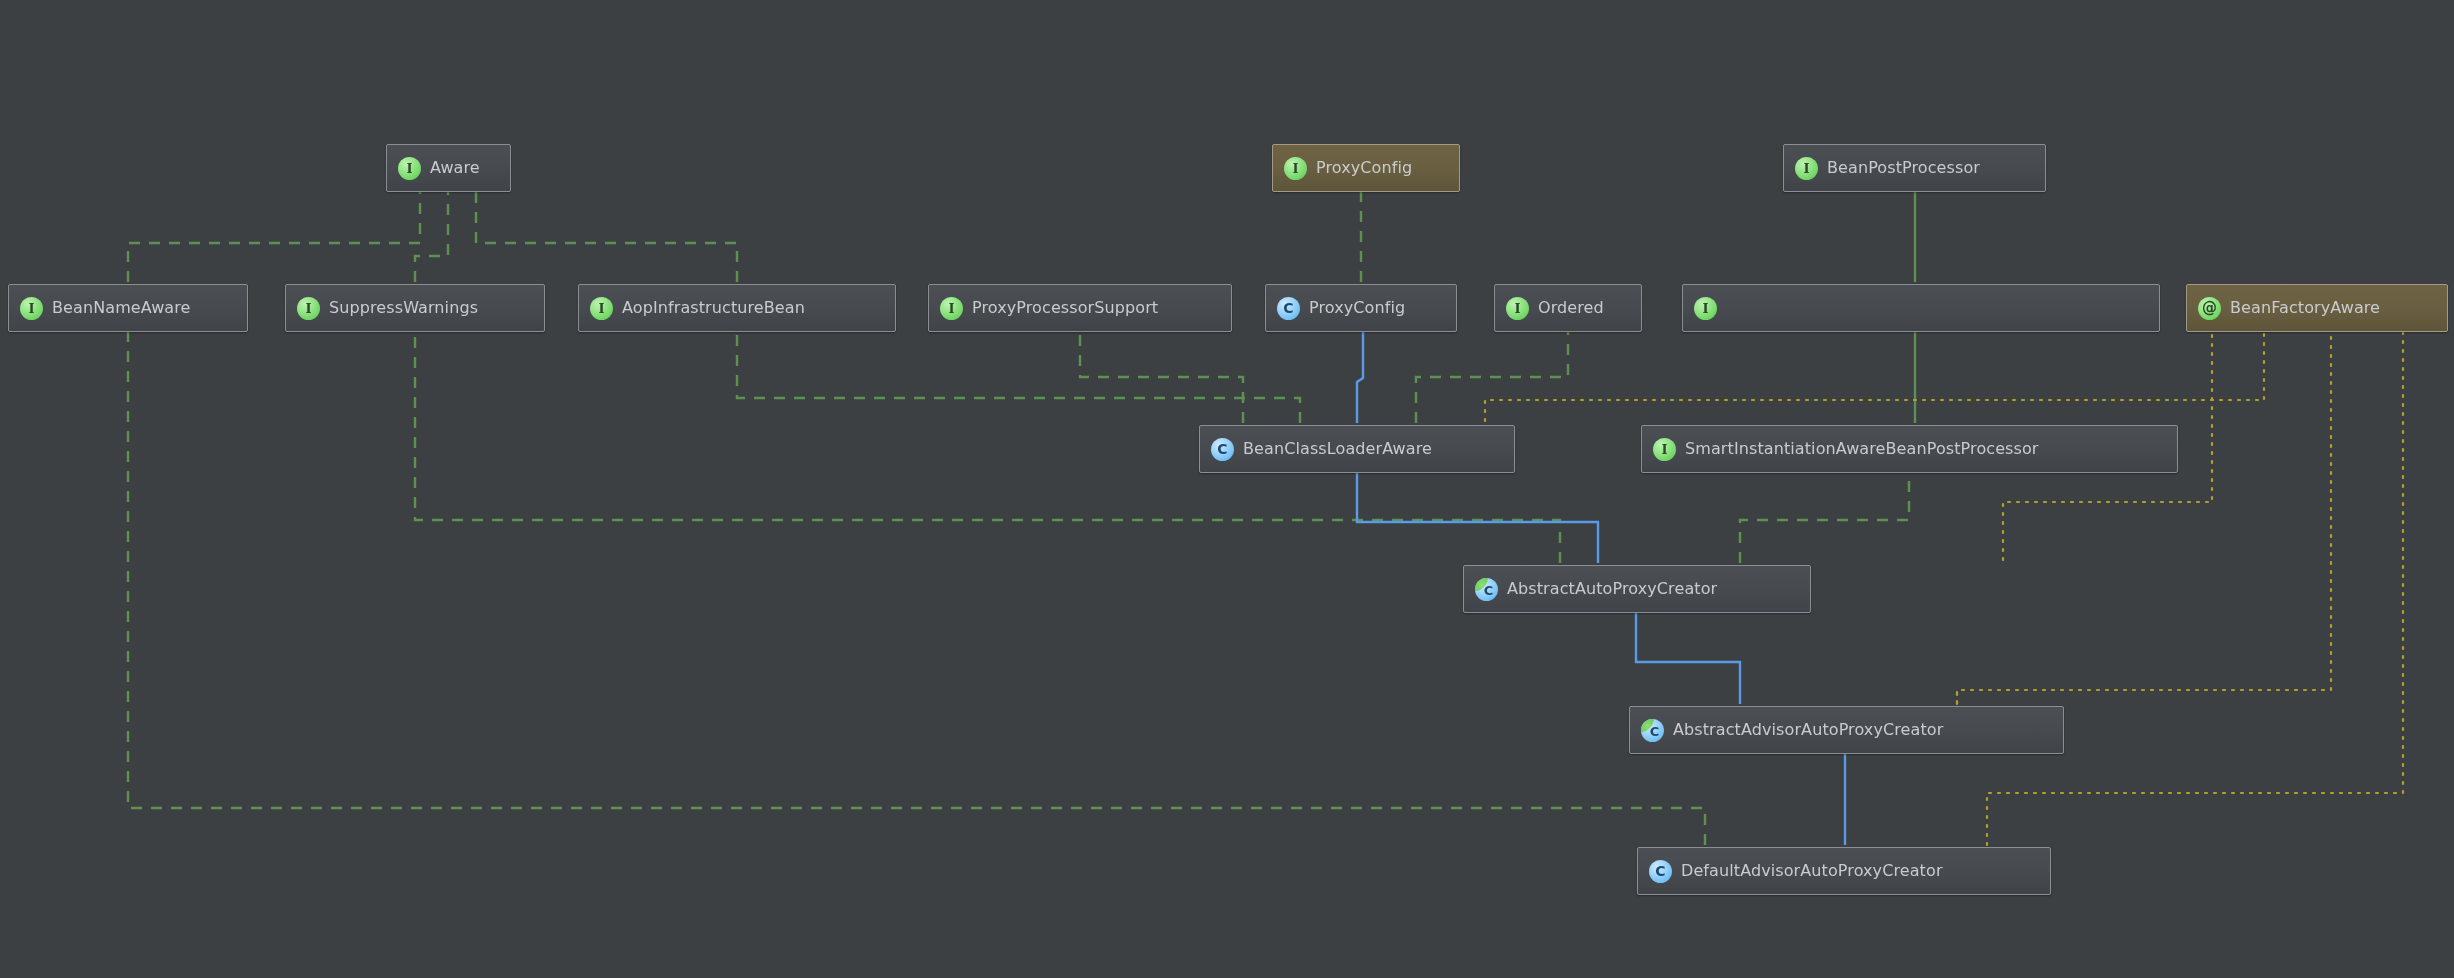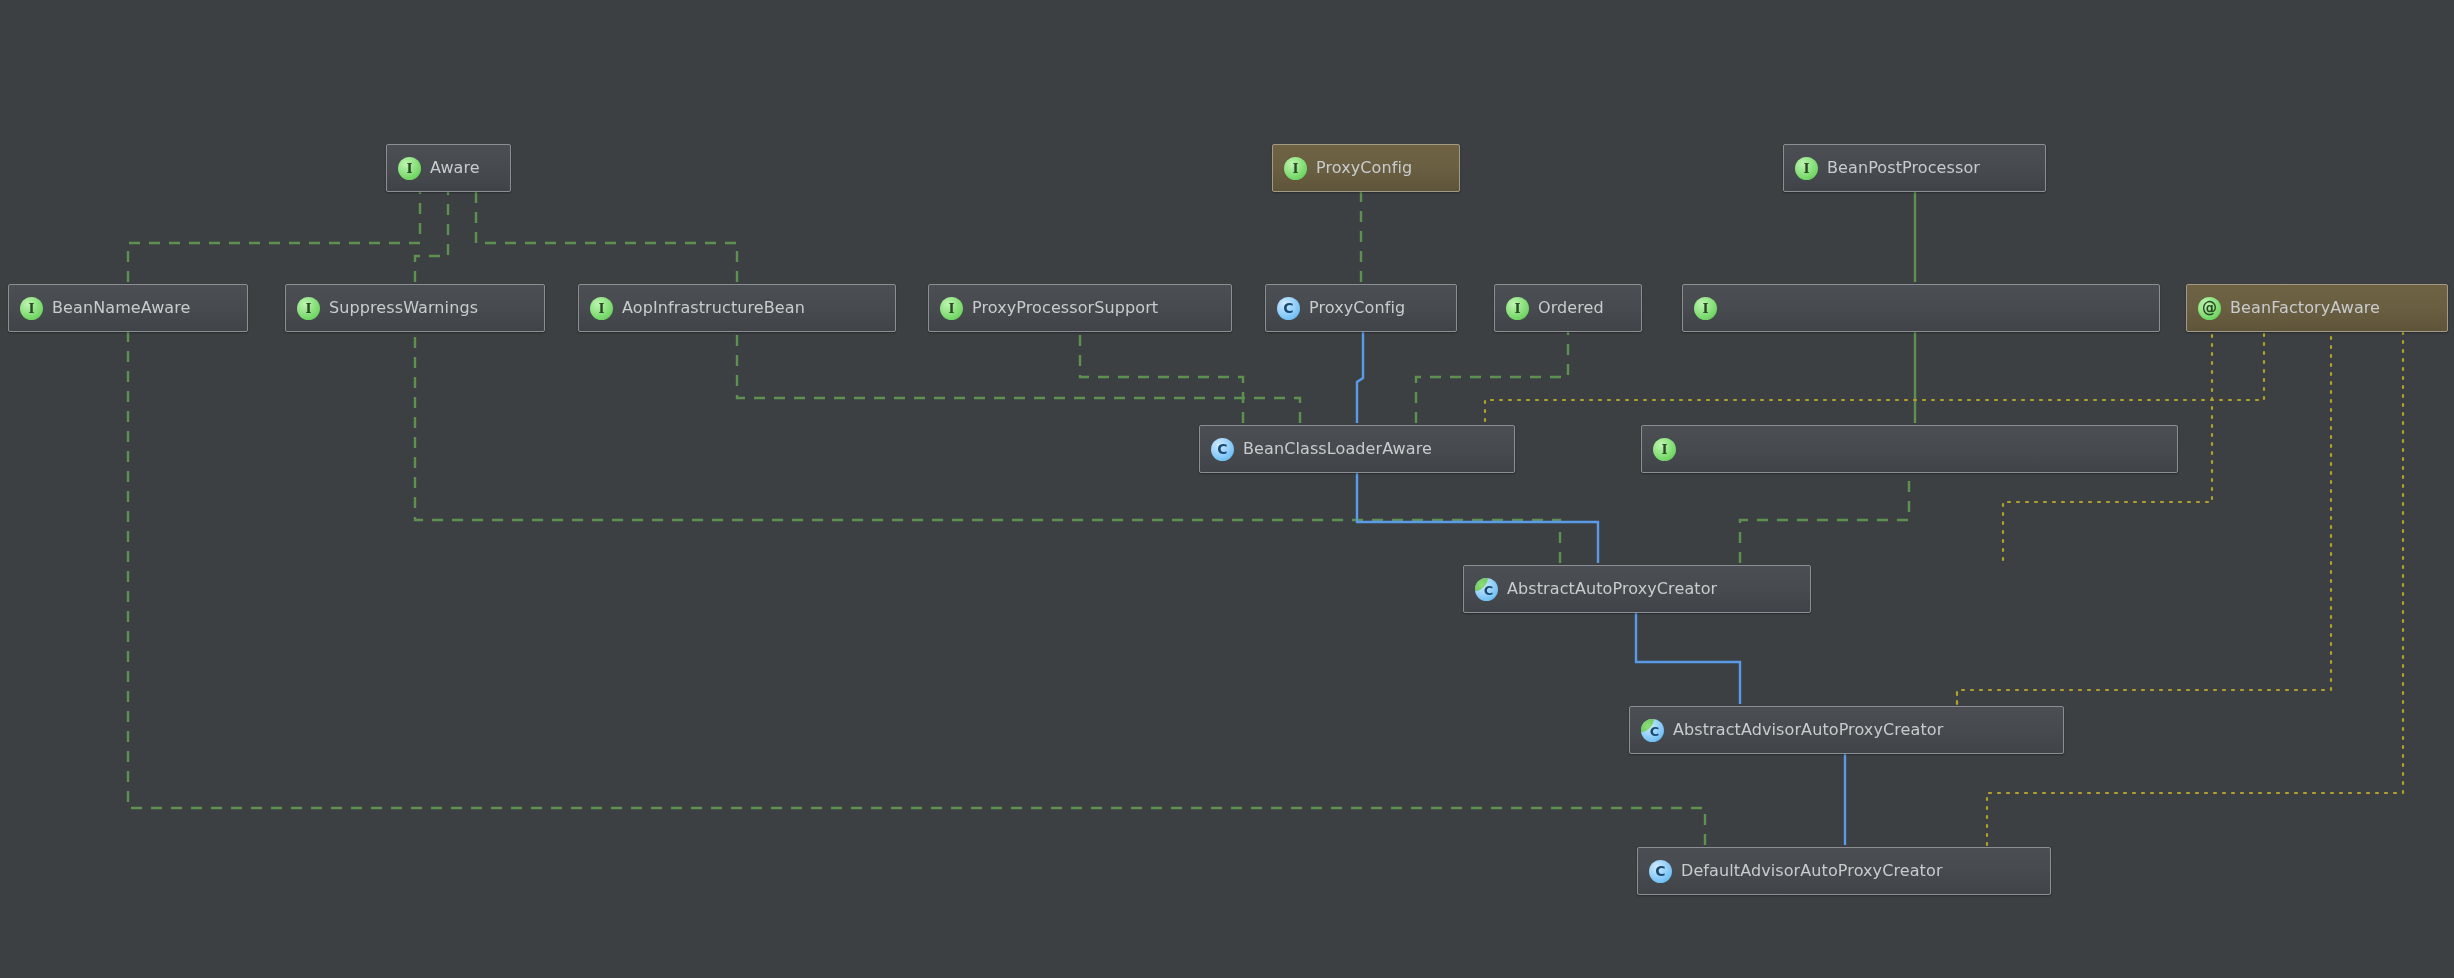--- a/index.html
+++ b/index.html
@@ -255,20 +255,21 @@
     <span class="icon icon-class">
         <span class="glyph">C</span>
       </span>
     <span class="node-label">BeanClassLoaderAware</span>
   </div>
 
   <div class="node" style="left:1641px; top:425px; width:537px;">
     <span class="icon icon-interface">
         <span class="glyph">I</span>
       </span>
+    <span class="node-label">SmartInstantiationAwareBeanPostProcessor</span>
   </div>
 
   <div class="node" style="left:1463px; top:565px; width:348px;">
     <span class="icon icon-abstract-class">
         <span class="glyph">C</span>
       </span>
     <span class="node-label">AbstractAutoProxyCreator</span>
   </div>
 
   <div class="node" style="left:1629px; top:706px; width:435px;">

